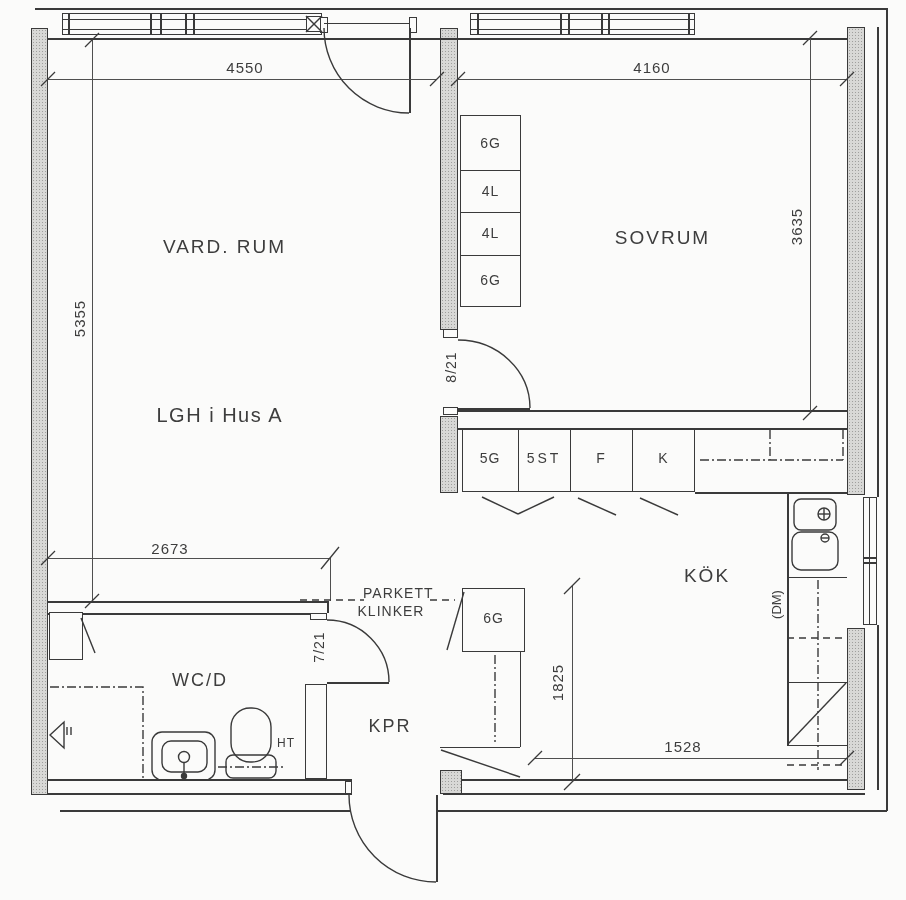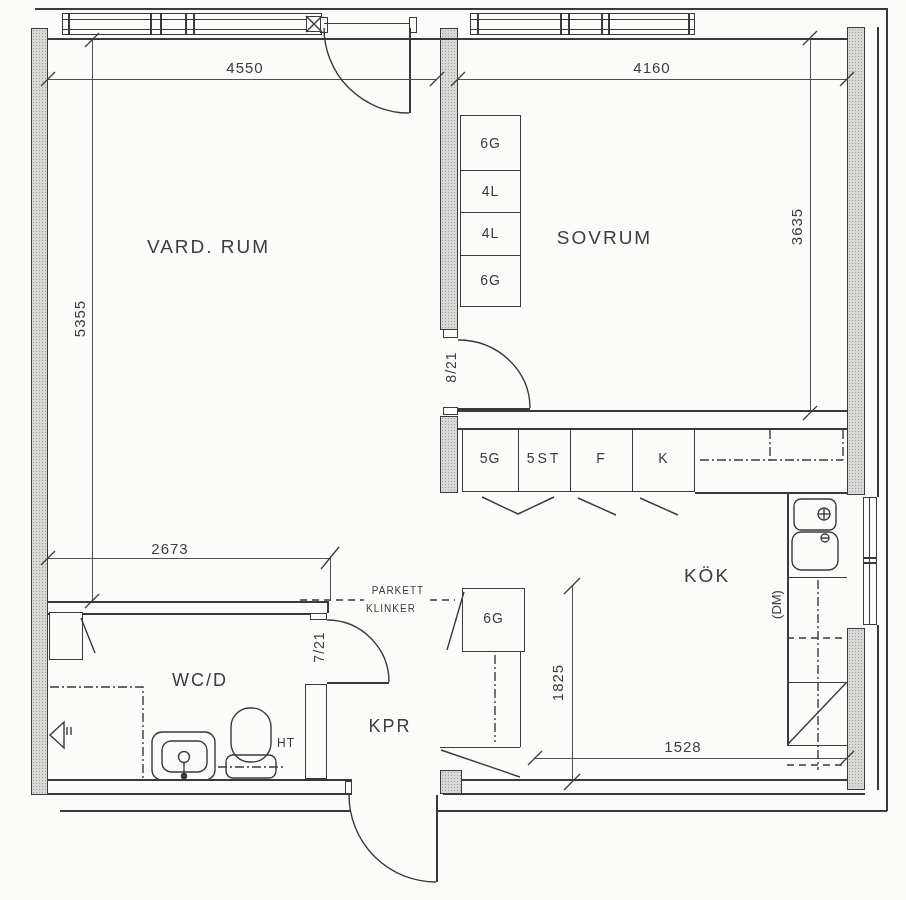--- a/index.html
+++ b/index.html
@@ -9,21 +9,21 @@
   .dim{position:absolute;background:#4f4f4f;}
   .hatch{position:absolute;background-color:#d8d8d6;
          background-image:radial-gradient(#9f9f9d 0.7px, transparent 0.9px);
          background-size:3px 3px;border:1px solid #3a3a3a;box-sizing:border-box;}
   .wband{position:absolute;background:#fbfbfa;border:1.5px solid #3a3a3a;box-sizing:border-box;}
   .jamb{position:absolute;background:#fbfbfa;border:1px solid #3a3a3a;box-sizing:border-box;}
   .lbl{position:absolute;white-space:nowrap;color:#3d3d3d;}
   .room{font-size:19px;letter-spacing:2px;}
   .dimtxt{font-size:15px;letter-spacing:1px;}
   .cab{font-size:14px;letter-spacing:1px;}
-  .small{font-size:10px;letter-spacing:1px;}
+  .small{font-size:14px;letter-spacing:1px;}
   .rot{transform:rotate(-90deg);transform-origin:center;text-align:center;width:60px;}
   .ctr{text-align:center;}
   svg.overlay{position:absolute;left:0;top:0;pointer-events:none;}
   #title-block{position:absolute;left:100px;top:404px;width:183px;text-align:right;color:#3d3d3d;}
   #title-block .t1{font-size:20px;letter-spacing:1.5px;}
   #title-block .t2{font-size:18px;letter-spacing:1.5px;margin-top:3px;}
   #title-block .t3{font-size:17px;letter-spacing:1px;margin-top:2px;}
 </style>
 </head>
 <body>
@@ -209,27 +209,28 @@
 
     <rect x="794" y="499" width="42" height="31" rx="7"></rect>
     <rect x="792" y="532" width="46" height="38" rx="9"></rect>
     <circle cx="824" cy="514" r="6"></circle>
     <line x1="818" y1="514" x2="830" y2="514"></line>
     <line x1="824" y1="508" x2="824" y2="520"></line>
     <circle cx="825" cy="538" r="4"></circle>
     <line x1="821" y1="538" x2="829" y2="538"></line>
   </svg>
 
-  <div class="lbl room ctr" style="left:136px;top:236px;width:145px">VARD. RUM</div>
-  <div class="lbl room ctr" style="left:542px;top:227px;width:125px">SOVRUM</div>
+  <div class="lbl room ctr" style="left:152px;top:236px;width:145px">VARD. RUM</div>
+  <div class="lbl room ctr" style="left:600px;top:227px;width:125px">SOVRUM</div>
   <div class="lbl room ctr" style="left:672px;top:565px;width:70px">KÖK</div>
   <div class="lbl ctr" style="left:165px;top:670px;width:70px;font-size:18px;letter-spacing:2px">WC/D</div>
   <div class="lbl ctr" style="left:355px;top:716px;width:70px;font-size:18px;letter-spacing:2px">KPR</div>
 
   <div id="title-block">
+    <div class="t1">LGH i Hus A</div>
   </div>
 
   <div class="lbl dimtxt ctr" style="left:200px;top:59px;width:90px">4550</div>
   <div class="lbl dimtxt ctr" style="left:607px;top:59px;width:90px">4160</div>
   <div class="lbl dimtxt rot" style="left:49px;top:310px">5355</div>
   <div class="lbl dimtxt rot" style="left:766px;top:218px">3635</div>
   <div class="lbl dimtxt ctr" style="left:125px;top:540px;width:90px">2673</div>
   <div class="lbl dimtxt rot" style="left:527px;top:674px">1825</div>
   <div class="lbl dimtxt ctr" style="left:638px;top:738px;width:90px">1528</div>
 

